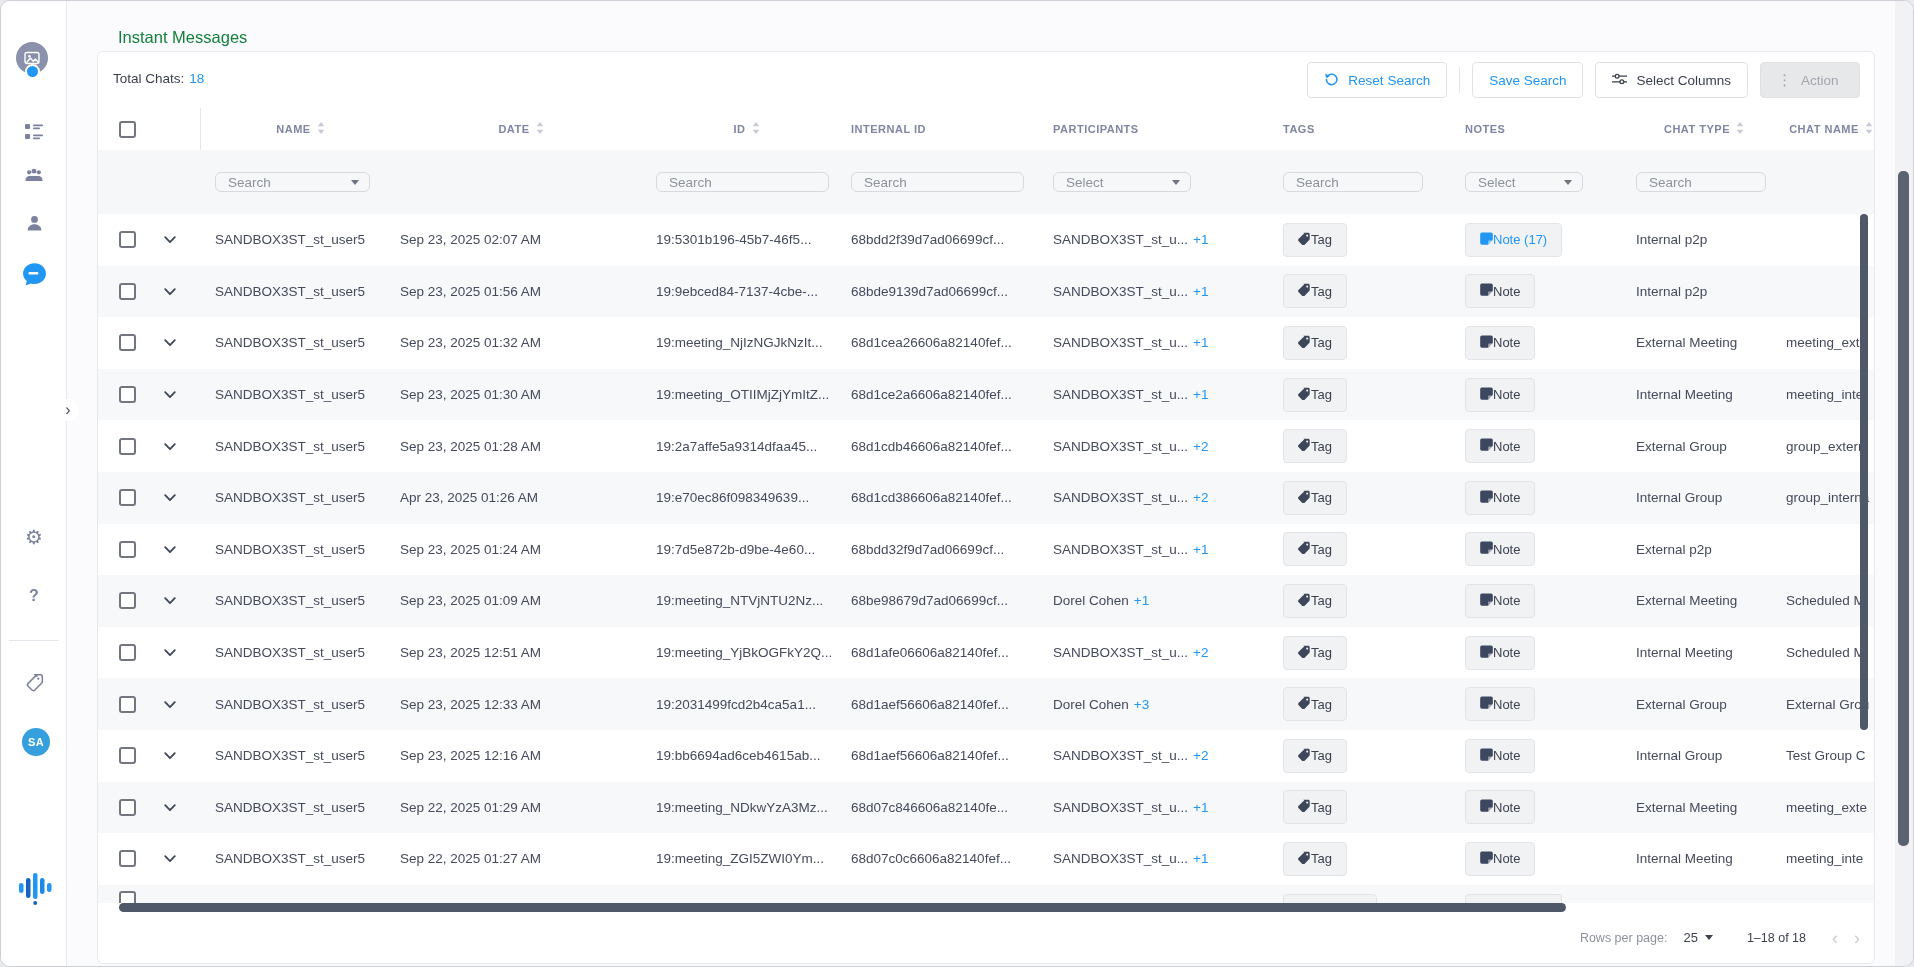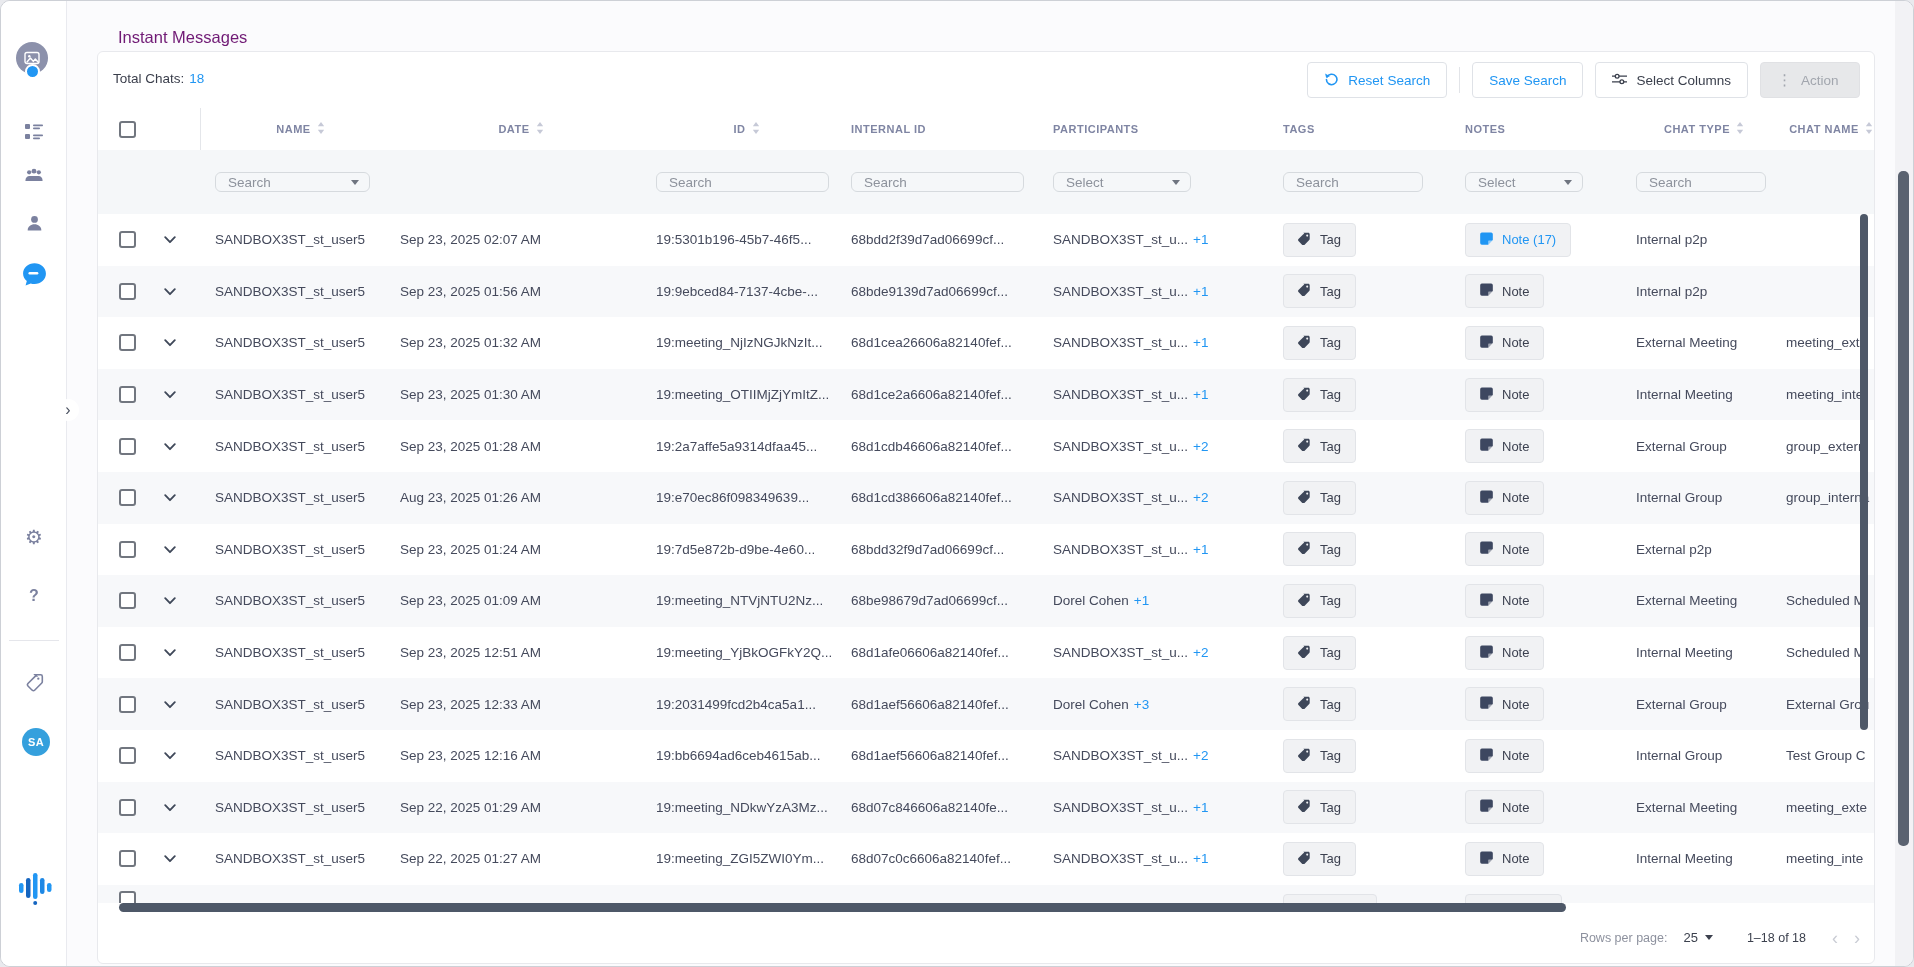--- a/index.html
+++ b/index.html
@@ -10,21 +10,21 @@
   .ws-avatar{width:32px;height:32px;border-radius:50%;background:#8c91ab;display:flex;align-items:center;justify-content:center;}
   .ws-badge{position:absolute;left:9px;top:22px;width:11px;height:11px;border-radius:50%;background:#2196f3;border:2px solid #fff;}
   .side-icon{position:absolute;left:0;width:66px;display:flex;justify-content:center;cursor:pointer;}
   .side-icon svg{display:block;}
   .collapse-btn{position:absolute;left:56px;top:398px;width:22px;height:22px;background:#fff;border-radius:50%;display:flex;align-items:center;justify-content:center;color:#4a5160;font-size:16px;line-height:1;cursor:pointer;z-index:6;}
   .glyph-icon{color:#7b819f;text-align:center;width:66px;position:absolute;cursor:pointer;}
   .side-divider{position:absolute;left:8px;top:639px;width:50px;height:1px;background:#e5e6eb;}
   .sa-avatar{position:absolute;left:21px;top:727px;width:28px;height:28px;border-radius:50%;background:#35a0dd;color:#fff;font-size:11px;font-weight:700;letter-spacing:.4px;display:flex;align-items:center;justify-content:center;cursor:pointer;}
   .logo{position:absolute;left:15px;top:868px;}
   
-  .page-title{position:absolute;left:117px;top:16px;font-size:16.5px;font-weight:500;color:#701a75;}
+  .page-title{position:absolute;left:117px;top:16px;font-size:16.5px;font-weight:500;color:#15803d;}
   .card{position:absolute;left:96px;top:50px;width:1778px;height:913px;background:#fff;border:1px solid #e8e9ed;border-radius:6px;box-sizing:border-box;overflow:hidden;}
   
   .toolbar{position:relative;height:56px;}
   .total{position:absolute;left:15px;top:19px;font-size:13.5px;color:#3a3e4b;}
   .total .blue{color:#2196f3;margin-left:5px;}
   .tb-actions{position:absolute;right:14px;top:10px;display:flex;align-items:center;gap:12px;}
   .btn{height:36px;border-radius:4px;font-size:13.5px;display:inline-flex;align-items:center;gap:9px;padding:8px 16px;box-sizing:border-box;cursor:pointer;white-space:nowrap;background:#fff;border:1px solid #dfe2e7;}
   .btn.blue-text{color:#2196f3;}
   .btn.dark-text{color:#3a3f4c;}
   .btn.disabled{background:#e7e8ea;border:1px solid #e0e1e4;color:#a2a6ae;cursor:default;}
@@ -46,21 +46,21 @@
   .finput .val{color:#3b3f4c;overflow:hidden;}
   .fcaret{width:0;height:0;border-left:4.5px solid transparent;border-right:4.5px solid transparent;border-top:5px solid #6f7580;flex:none;margin-left:6px;}
   .fx{color:#6e7482;font-size:12.5px;flex:none;margin-left:4px;cursor:pointer;}
   
   .trow{height:51.6px;align-items:center;font-size:13.5px;color:#454a5c;}
   .trow:nth-child(even){background:#f7f8fa;}
   .cell{padding-left:14px;white-space:nowrap;overflow:hidden;display:flex;align-items:center;}
   .c-check{padding-left:21px;gap:0;}
   .c-check .chev{margin-left:28px;cursor:pointer;}
   .extra{color:#2196f3;margin-left:5px;cursor:pointer;}
-  .chip{height:34px;background:#f1f2f4;border:1px solid #e2e4e8;border-radius:4px;display:inline-flex;align-items:center;gap:9px;padding:0 14px;font-size:13px;color:#3c4150;cursor:pointer;font-family:inherit;}
+  .chip{height:34px;background:#f1f2f4;border:1px solid #e2e4e8;border-radius:4px;display:inline-flex;align-items:center;padding:0 14px;font-size:13px;color:#3c4150;cursor:pointer;font-family:inherit;}
   .chip svg{color:#3e4759;flex:none;}
   .chip.note svg{color:#3d4760;}
   .chip.hl{color:#2196f3;}
   .chip.hl svg{color:#2196f3;}
   
   .partial{position:relative;height:18px;background:#f7f8fa;overflow:hidden;}
   .p-check{position:absolute;left:21px;top:6px;}
   .p-chip{position:absolute;top:9px;height:20px;background:#f1f2f4;border:1px solid #e2e4e8;border-radius:4px;box-sizing:border-box;}
   .hscroll{position:relative;height:10px;}
   .h-thumb{position:absolute;left:21px;top:0;width:1447px;height:9px;border-radius:4.5px;background:#4e5868;cursor:pointer;}
@@ -588,21 +588,21 @@
       <span class="chev">
         <svg width="12" height="8" viewBox="0 0 12 8" fill="none" stroke="#3f4859" stroke-width="1.8" stroke-linecap="round" stroke-linejoin="round">
                 <path d="M1.2 1.2L6 6.2l4.8-5"></path>
               </svg>
       </span>
     </div>
     <div class="cell">
             <span>SANDBOX3ST_st_user5</span>
           </div>
     <div class="cell">
-            <span>Aug 23, 2025 01:26 AM</span>
+            <span>Apr 23, 2025 01:26 AM</span>
           </div>
     <div class="cell">
             <span>19:e70ec86f098349639...</span>
           </div>
     <div class="cell">
             <span>68d1cd386606a82140fef...</span>
           </div>
     <div class="cell">
       <span>SANDBOX3ST_st_u...</span>
       <span class="extra">+2</span>

